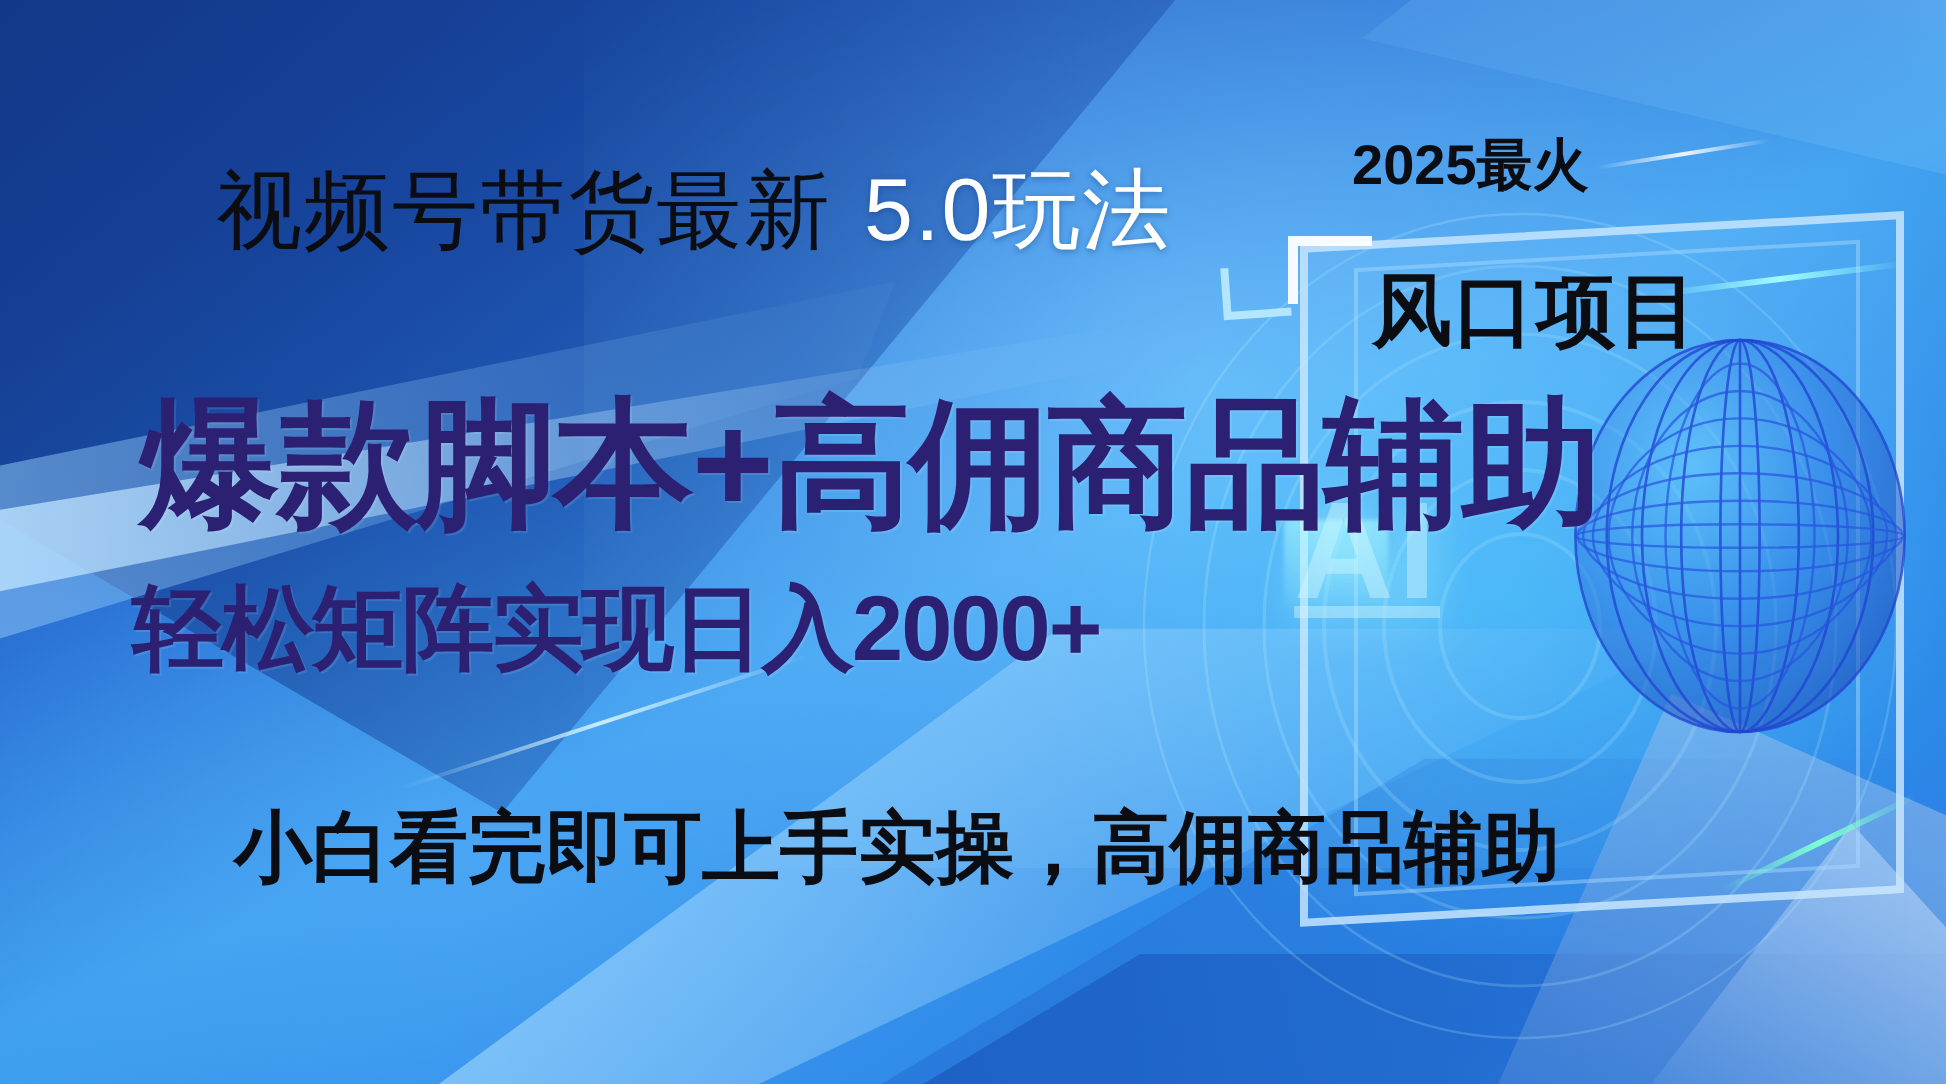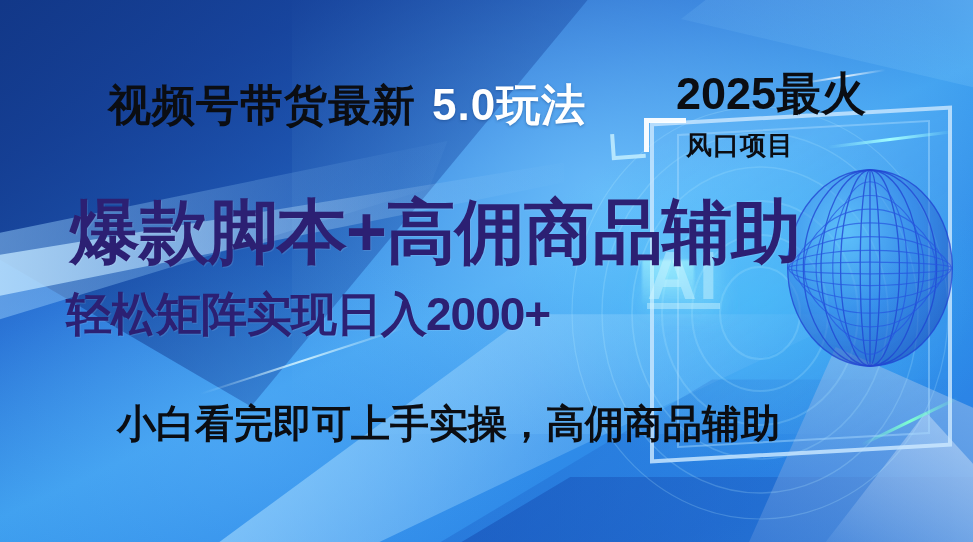--- a/index.html
+++ b/index.html
@@ -160,36 +160,36 @@
     width:52px; height:44px;
     background:linear-gradient(180deg, rgba(180,255,255,.55), rgba(120,230,255,.05));
     filter:blur(1px);
   }
 
   
   .txt { position:absolute; white-space:nowrap; }
 
   .line-kicker {
     left:108px; top:76px;
-    font-size:43px; font-weight:700; color:#0b0d12;
+    font-size:43px; font-weight:400; color:#0b0d12;
     letter-spacing:1px;
     font-family:"Liberation Sans","DejaVu Sans",sans-serif;
   }
   .line-kicker .ver {
     color:#ffffff; font-size:44px; margin-left:16px;
     text-shadow:0 1px 3px rgba(20,60,120,.45);
   }
 
   .badge-top {
     left:676px; top:64px;
-    font-size:45px; font-weight:700; color:#0b0d12; letter-spacing:0px;
+    font-size:28px; font-weight:700; color:#0b0d12; letter-spacing:0px;
   }
   .badge-bot {
     left:686px; top:128px;
-    font-size:26px; font-weight:700; color:#0b0d12; letter-spacing:1px;
+    font-size:40px; font-weight:700; color:#0b0d12; letter-spacing:1px;
   }
 
   .head-1 {
     left:70px; top:186px;
     font-size:70px; font-weight:700; letter-spacing:-1px;
     color:#2c2073;
     text-shadow:1px 1px 0 rgba(255,255,255,.10);
   }
   .head-2 {
     left:66px; top:284px;

